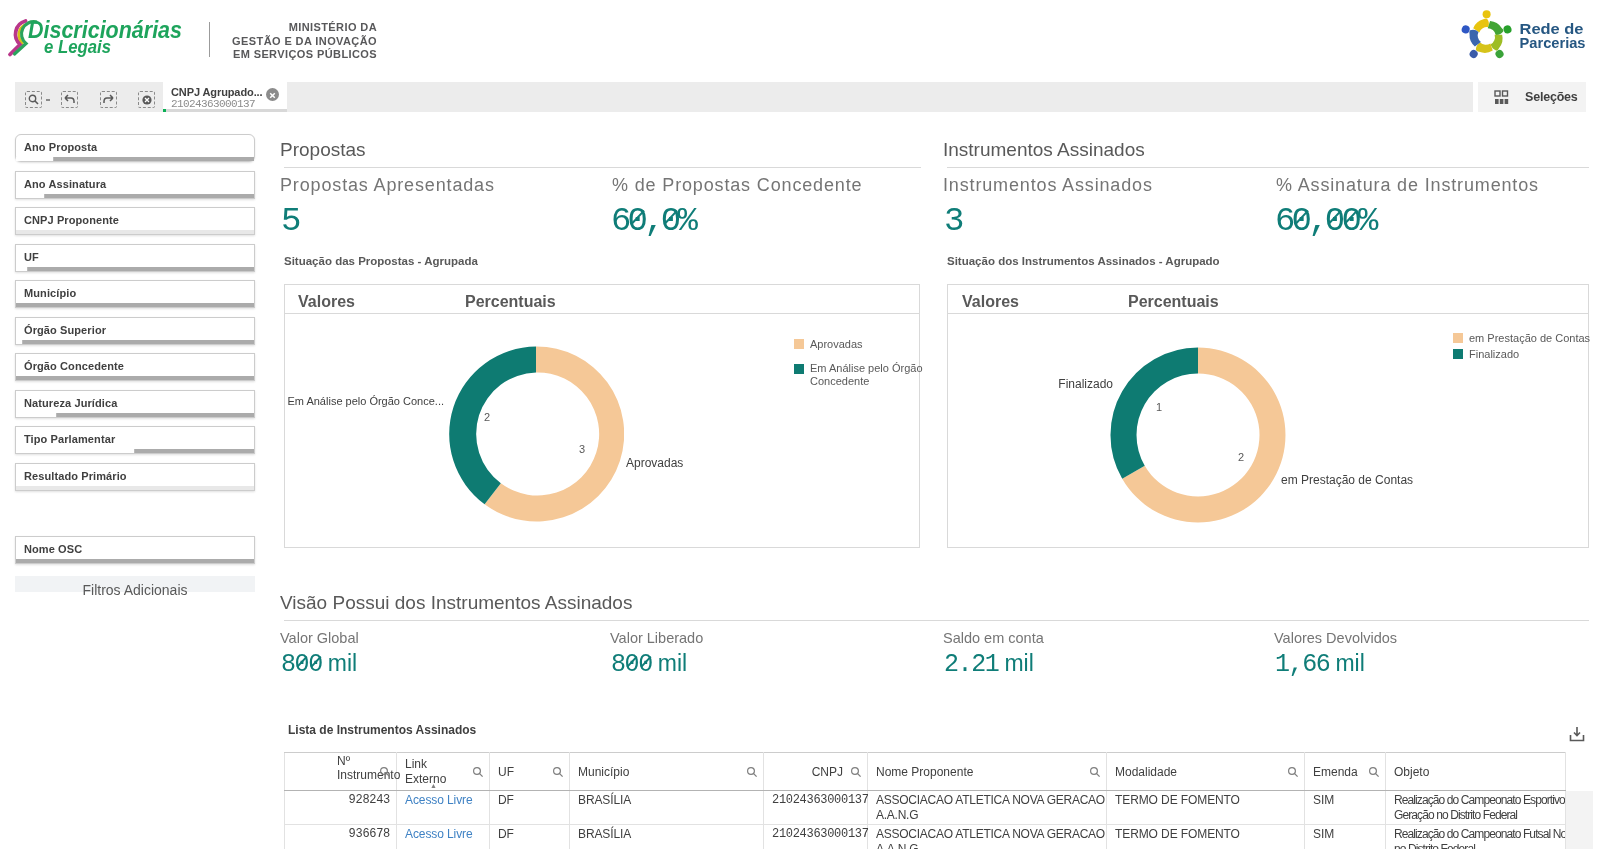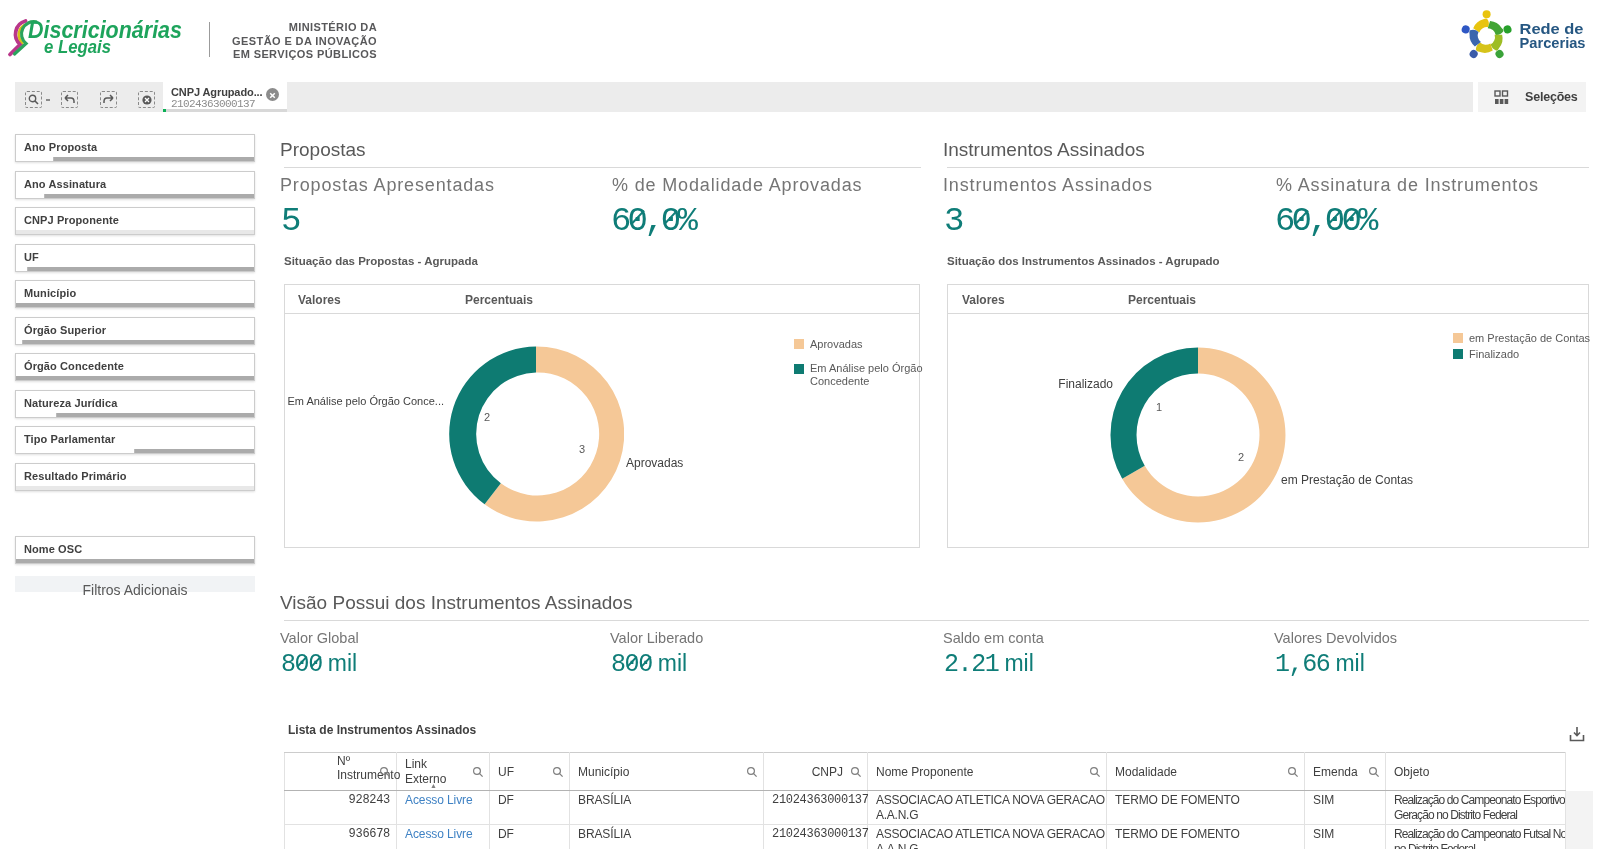--- a/index.html
+++ b/index.html
@@ -22,21 +22,21 @@
 .fbox .white { position:absolute; left:0; bottom:0; height:4px; background:#fff; border-right:1px solid #bbb; }
 #filtros { left:15px; top:576px; width:240px; height:16px; background:#f1f3f5; text-align:center; line-height:29px; font-size:14px; color:#595959; }
 
 .h1 { font-size:19px; color:#595959; }
 .rule { position:absolute; height:1px; background:#d9d9d9; }
 .kpilabel { font-size:18px; color:#757575; letter-spacing:0.85px; }
 .kpival { font-family:"Liberation Mono", monospace; font-size:34px; color:#0f7d78; letter-spacing:-3.8px; }
 .ctitle { font-size:11.5px; font-weight:bold; color:#595959; }
 .chartbox { position:absolute; border:1px solid #d9d9d9; background:#fff; }
 .tabrow { position:absolute; left:0; top:0; right:0; height:29px; border-bottom:1px solid #d9d9d9; }
-.tabrow span { font-size:12px; font-weight:bold; color:#595959; position:absolute; top:8px; }
+.tabrow span { font-size:16px; font-weight:bold; color:#595959; position:absolute; top:8px; }
 .vlabel { font-size:12px; color:#404040; }
 .vnum { font-size:11px; color:#595959; }
 .legsq { position:absolute; width:10px; height:10px; }
 .legtx { position:absolute; font-size:11px; color:#595959; }
 .mlabel { font-size:14.5px; color:#757575; }
 .mval { font-family:"Liberation Mono", monospace; font-size:25px; color:#0f7d78; letter-spacing:-1.4px; }
 .mval .u { font-family:"Liberation Sans", sans-serif; font-size:23px; letter-spacing:0; margin-left:6px; }
 .z { position:relative; display:inline-block; }
 .z::after { content:""; position:absolute; left:0.03em; top:0.42em; width:0.54em; height:0.07em; background:currentColor; transform:rotate(-47deg); }
 
@@ -133,21 +133,21 @@
 <div class="abs" id="chipbar"></div>
 <div class="abs" id="chipgreen"></div>
 <div class="abs" style="left:171px; top:86px; font-size:11px; font-weight:bold; color:#404040; letter-spacing:-0.1px;">CNPJ Agrupado...</div>
 <div class="abs" style="left:171px; top:98px; font-family:'Liberation Mono',monospace; font-size:11px; color:#8c8c8c; letter-spacing:-0.6px;">21024363000137</div>
 <div class="abs" style="left:266px; top:88px; width:13px; height:13px; border-radius:50%; background:#8c8c8c;">
   <svg width="13" height="13" viewBox="0 0 13 13">
         <path d="M 4.2,4.2 L 8.8,8.8 M 8.8,4.2 L 4.2,8.8" stroke="#fff" stroke-width="1.5"></path>
       </svg>
 </div>
 
-<div class="fbox" style="top:134px;">
+<div class="fbox" style="top:134px;border-radius:6px;">
       <div class="t">Ano Proposta</div>
       <div class="bar"></div>
       <div class="white" style="width:38px;"></div>
     </div>
 <div class="fbox" style="top:171px;">
       <div class="t">Ano Assinatura</div>
       <div class="bar"></div>
       <div class="white" style="width:29px;"></div>
     </div>
 <div class="fbox" style="top:207px;">
@@ -189,21 +189,21 @@
 <div class="fbox" style="top:536px;">
       <div class="t">Nome OSC</div>
       <div class="bar"></div>
     </div>
 <div class="abs" id="filtros">Filtros Adicionais</div>
 
 <div class="abs h1" style="left:280px; top:139px;">Propostas</div>
 <div class="rule" style="left:284px; top:167px; width:637px;"></div>
 <div class="abs kpilabel" style="left:280px; top:175px;">Propostas Apresentadas</div>
 <div class="abs kpival" style="left:281px; top:202px;">5</div>
-<div class="abs kpilabel" style="left:612px; top:175px;">% de Modalidade Aprovadas</div>
+<div class="abs kpilabel" style="left:612px; top:175px;">% de Propostas Concedente</div>
 <div class="abs kpival" style="left:611px; top:202px;">6<span class="z">0</span>,<span class="z">0</span>%</div>
 <div class="abs ctitle" style="left:284px; top:255px;">Situação das Propostas - Agrupada</div>
 
 <div class="chartbox" style="left:284px; top:284px; width:636px; height:264px;">
   <div class="tabrow">
         <span style="left:13px;">Valores</span>
         <span style="left:180px;">Percentuais</span>
       </div>
 </div>
 <svg class="abs" style="left:448px; top:346px;" width="176" height="176" viewBox="0 0 176 176">

